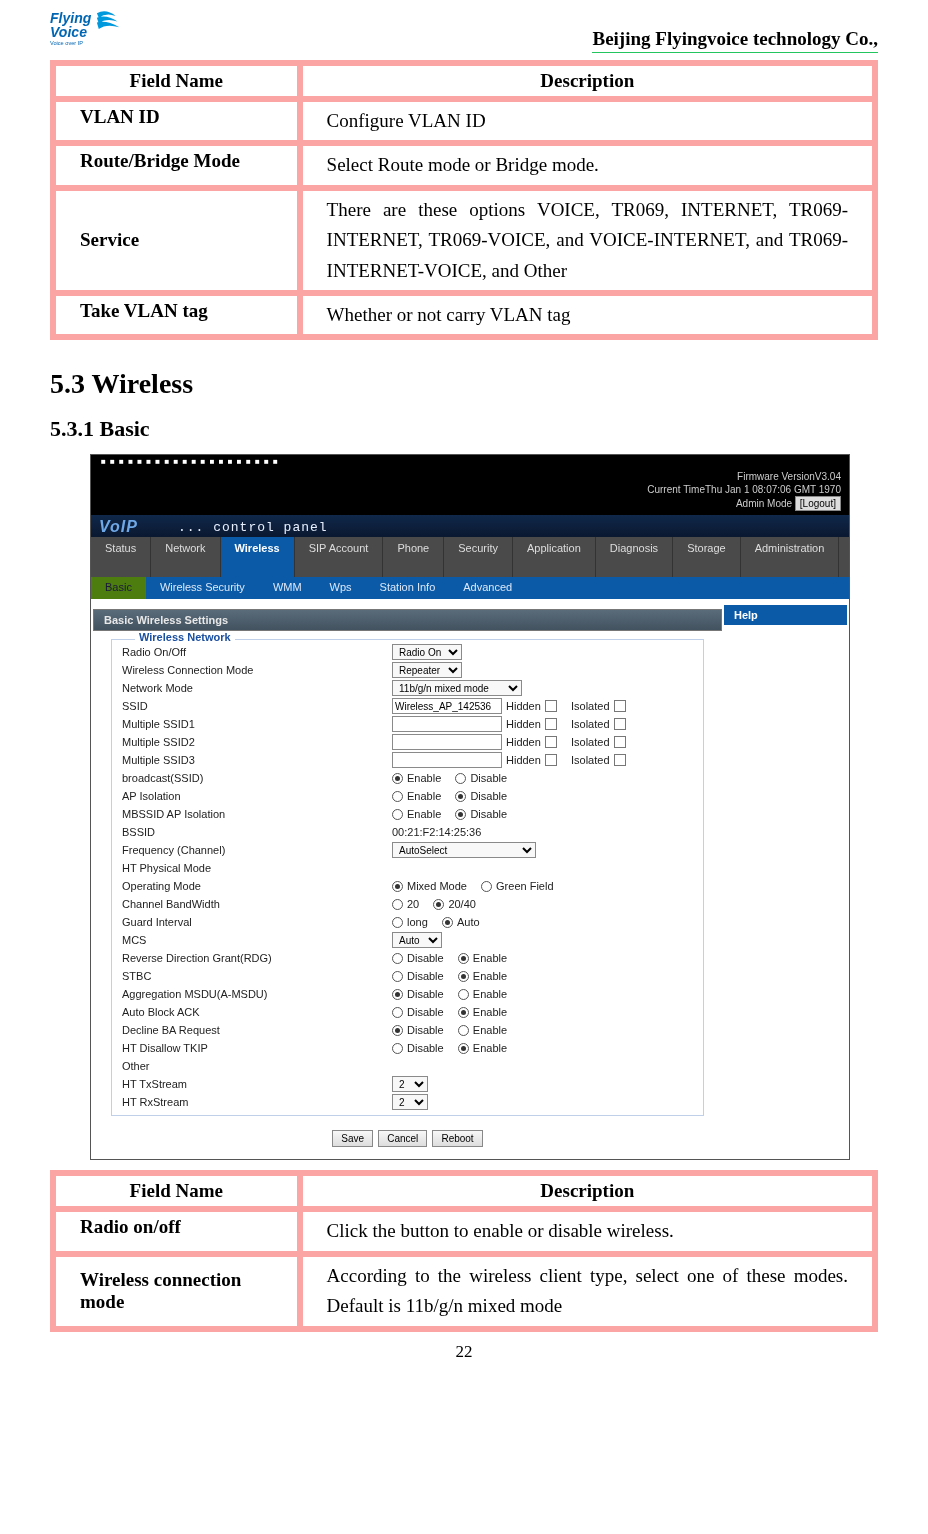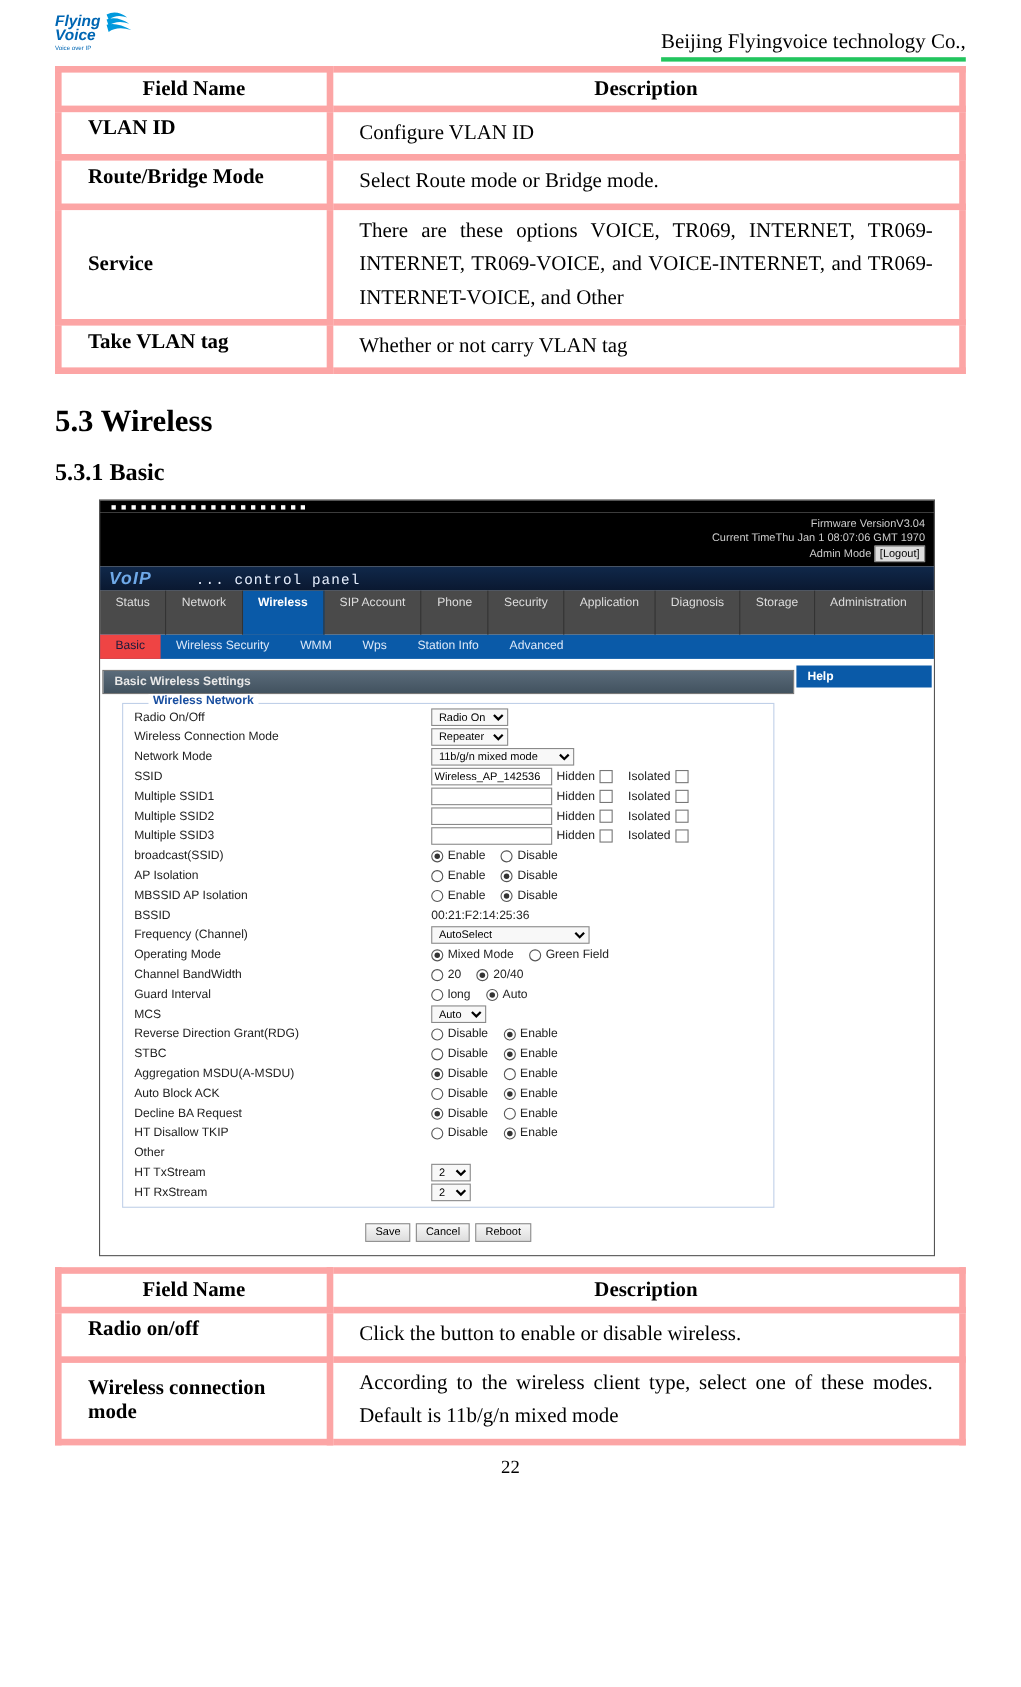--- a/index.html
+++ b/index.html
@@ -5,21 +5,21 @@
     * { box-sizing: border-box; margin: 0; padding: 0; }
     body {
       font-family: "Times New Roman", serif;
       background: #fff;
       width: 928px;
       padding: 10px 50px 20px 50px;
       color: #000;
     }
     .header-row { display: flex; justify-content: space-between; align-items: flex-start; height: 45px; }
     .logo { width: 75px; height: 40px; }
-    .company { font-weight: normal; font-size: 19px; margin-top: 18px; border-bottom: 4px solid #22c55e; padding-bottom: 2px;}
+    .company { font-weight: bold; font-size: 19px; margin-top: 18px; border-bottom: 1px solid #22c55e; padding-bottom: 2px;}
     table.desc-table {
       border-collapse: collapse;
       width: 100%;
       margin-top: 5px;
       font-size: 19px;
     }
     table.desc-table th, table.desc-table td {
       border: 6px solid #fca5a5;
       padding: 4px 24px;
       vertical-align: top;
@@ -39,21 +39,21 @@
     .shot .topbar .logout-btn { background:#ddd; color:#000; border:1px solid #888; padding:0 4px; font-size:10px; display:inline-block;}
     .shot .brand-row { background:linear-gradient(#10284a,#0a1830); padding:2px 8px 0 8px; display:flex; align-items:center; height:22px;}
     .shot .brand { color:#6fa9e8; font-style:italic; font-weight:bold; font-size:16px; letter-spacing:1px;}
     .shot .brand-row .ctlpanel { color:#e8f0ff; font-family:'Courier New',monospace; margin-left:40px; letter-spacing:1px; font-size:13px;}
     .shot .dots { background:#000; padding:2px 10px 0; color:#fff; font-size:8px; letter-spacing:1px;}
     .shot .mainnav { background:#4a4a4a; display:flex; height:40px; font-size:11px;}
     .shot .mainnav .tab { padding:5px 14px; color:#ddd; border-right:1px solid #333;}
     .shot .mainnav .tab.active { background:#0a5aa8; color:#fff; font-weight:bold;}
     .shot .subnav { background:#0a5aa8; display:flex; height:22px; font-size:11px;}
     .shot .subnav .stab { padding:4px 14px; color:#dce8f8;}
-    .shot .subnav .stab.active { background:#ef4444; color:#1a1a3a;}
+    .shot .subnav .stab.active { background:#4d7c0f; color:#1a1a3a;}
     .shot .body { display:flex; }
     .shot .leftcol { flex:1; padding:4px 0 0 0;}
     .shot .rightcol { width:125px; }
     .shot .panel-title {
       background:linear-gradient(#5a6b7a,#42525f); color:#e8e8e8; font-weight:bold;
       font-size:11px; padding:4px 10px; margin:6px 2px 2px 2px; border:1px solid #777;
     }
     .shot .help-title {
       background:#0a5aa8; color:#fff; font-weight:bold; padding:4px 10px; margin:6px 2px 0 0; font-size:11px;
     }
@@ -201,20 +201,23 @@
             <span class="lbl">BSSID</span>
             <span class="ctl">00:21:F2:14:25:36</span>
           </div>
         <div class="row">
             <span class="lbl">Frequency (Channel)</span>
             <span class="ctl">
               <select style="width:144px"><option>AutoSelect</option></select>
             </span>
           </div>
         <div class="row">
+            <span class="lbl" style="font-weight:normal">HT Physical Mode</span>
+          </div>
+        <div class="row">
             <span class="lbl">Operating Mode</span>
             <span class="ctl"><span class="rdo on"></span> <span>Mixed Mode</span>&nbsp;&nbsp;<span class="rdo"></span> <span>Green Field</span></span>
           </div>
         <div class="row">
             <span class="lbl">Channel BandWidth</span>
             <span class="ctl"><span class="rdo"></span> <span>20</span>&nbsp;&nbsp;<span class="rdo on"></span> <span>20/40</span></span>
           </div>
         <div class="row">
             <span class="lbl">Guard Interval</span>
             <span class="ctl"><span class="rdo"></span> <span>long</span>&nbsp;&nbsp;<span class="rdo on"></span> <span>Auto</span></span>

